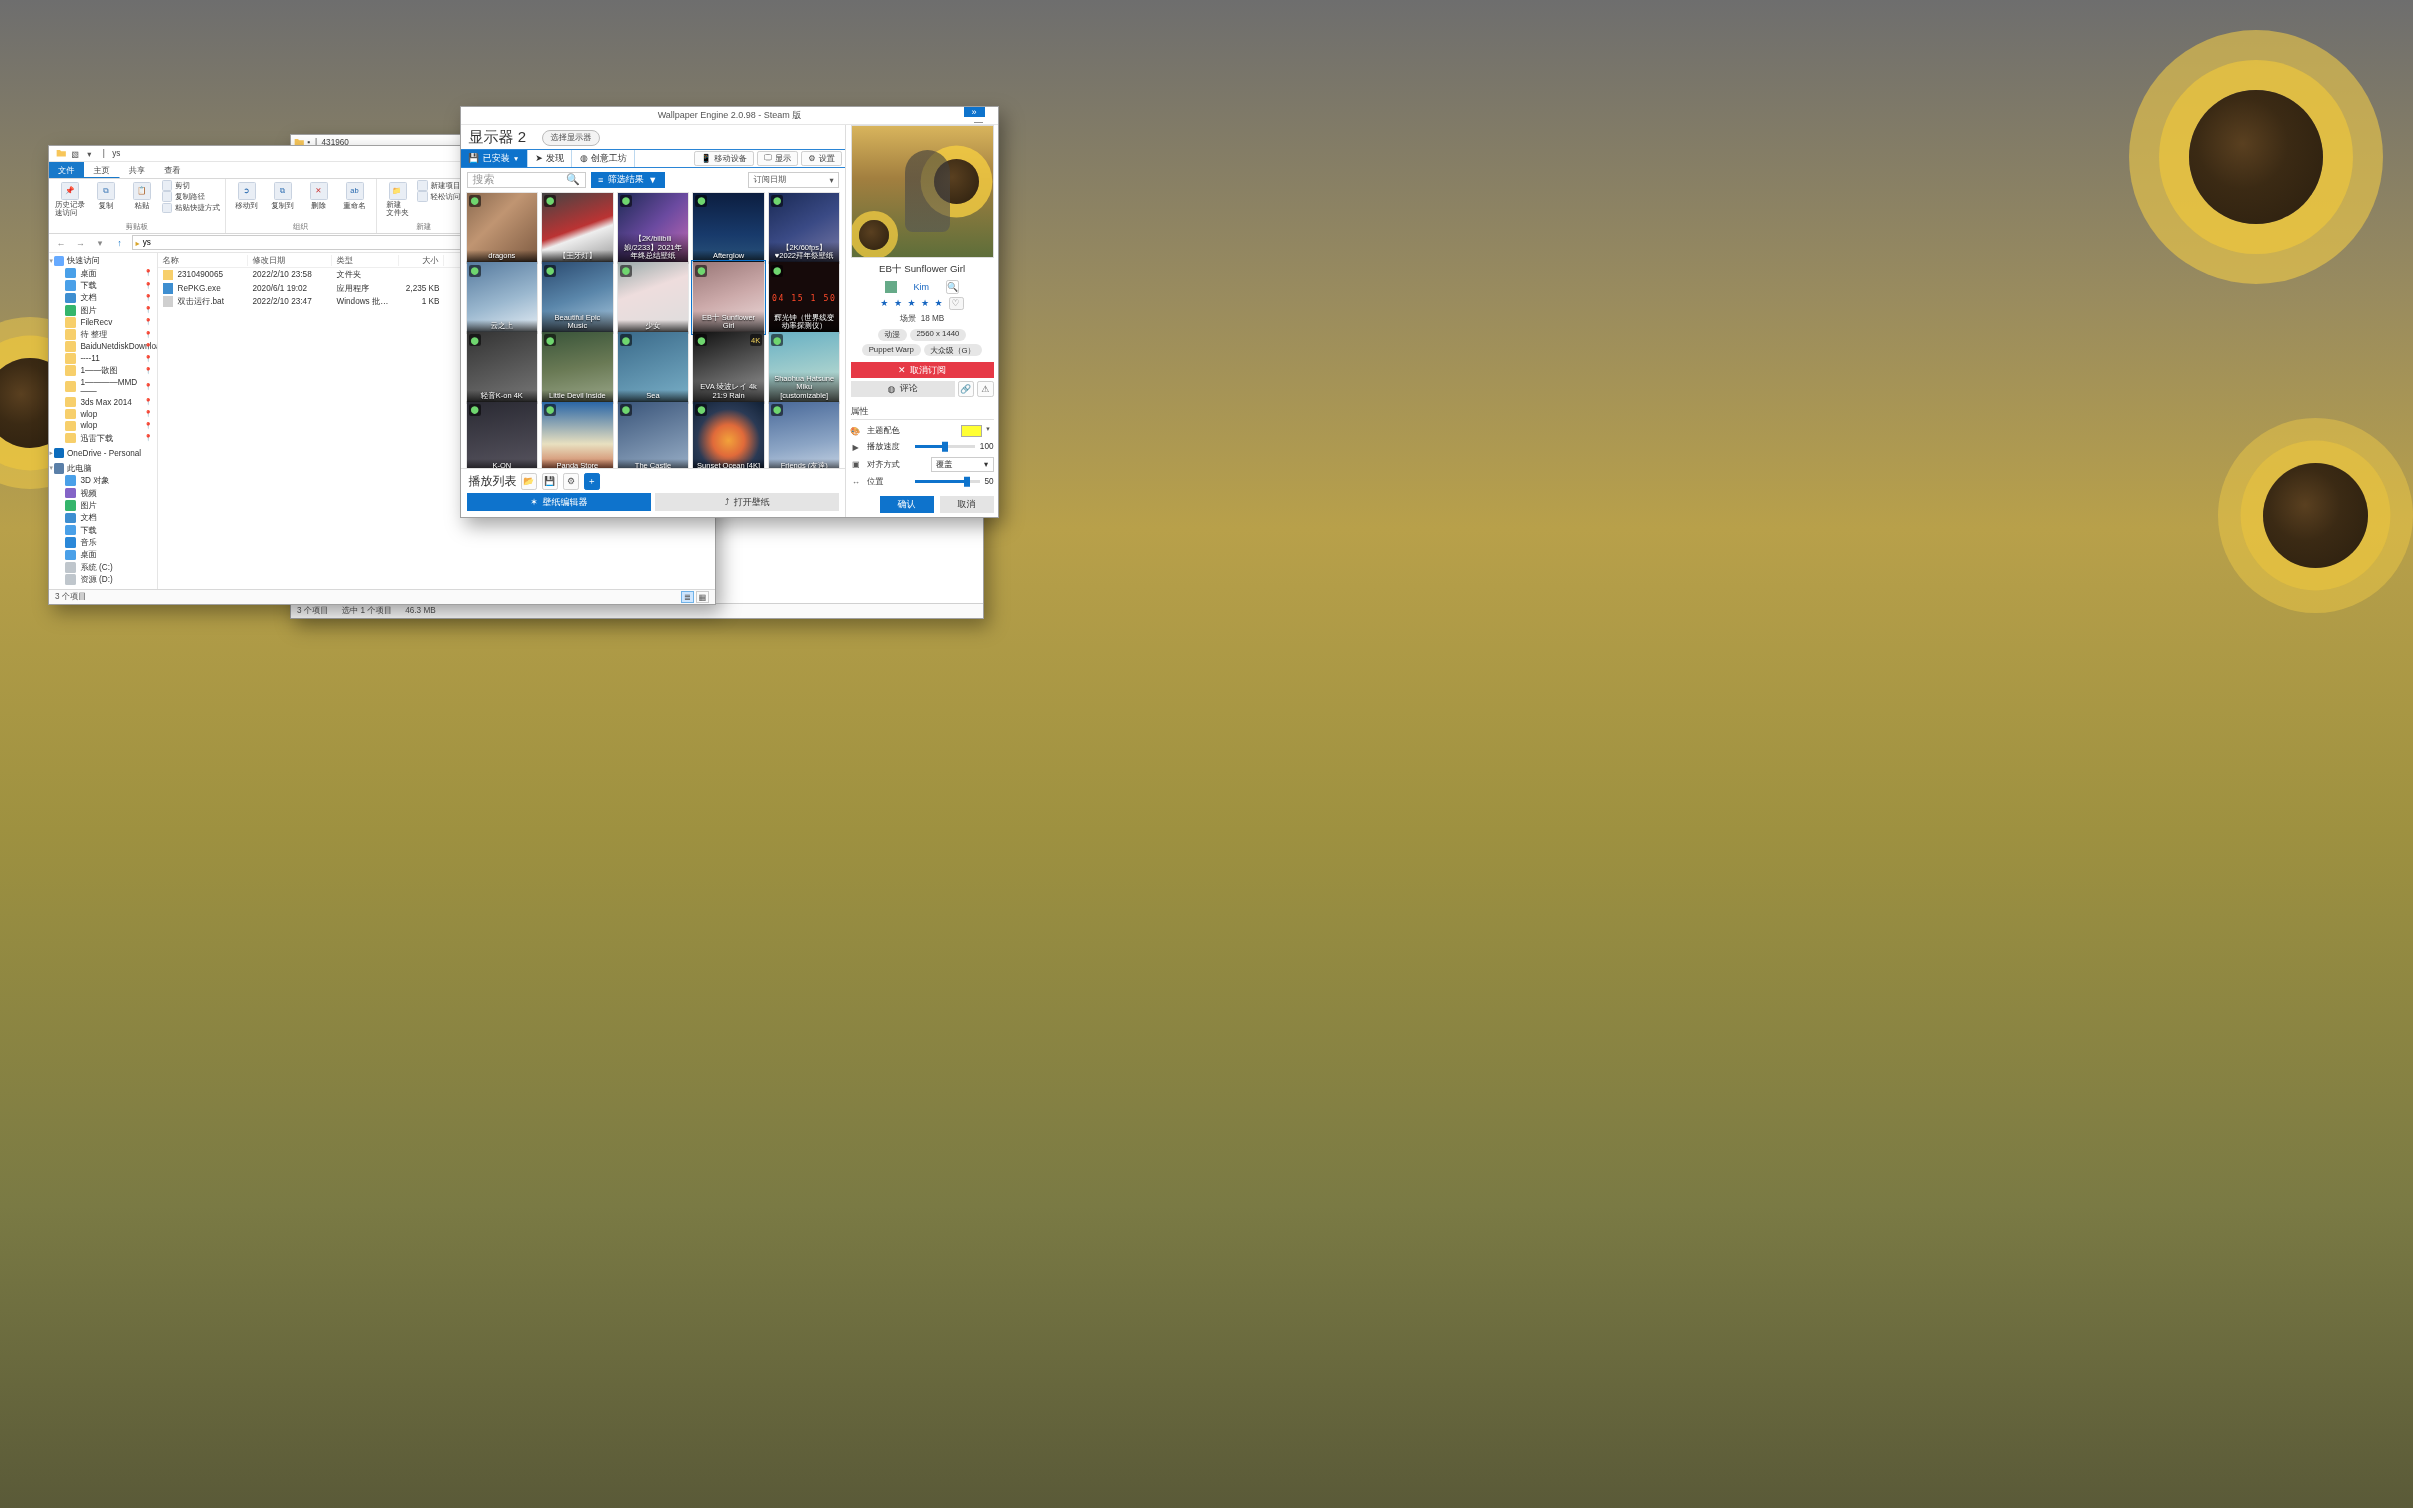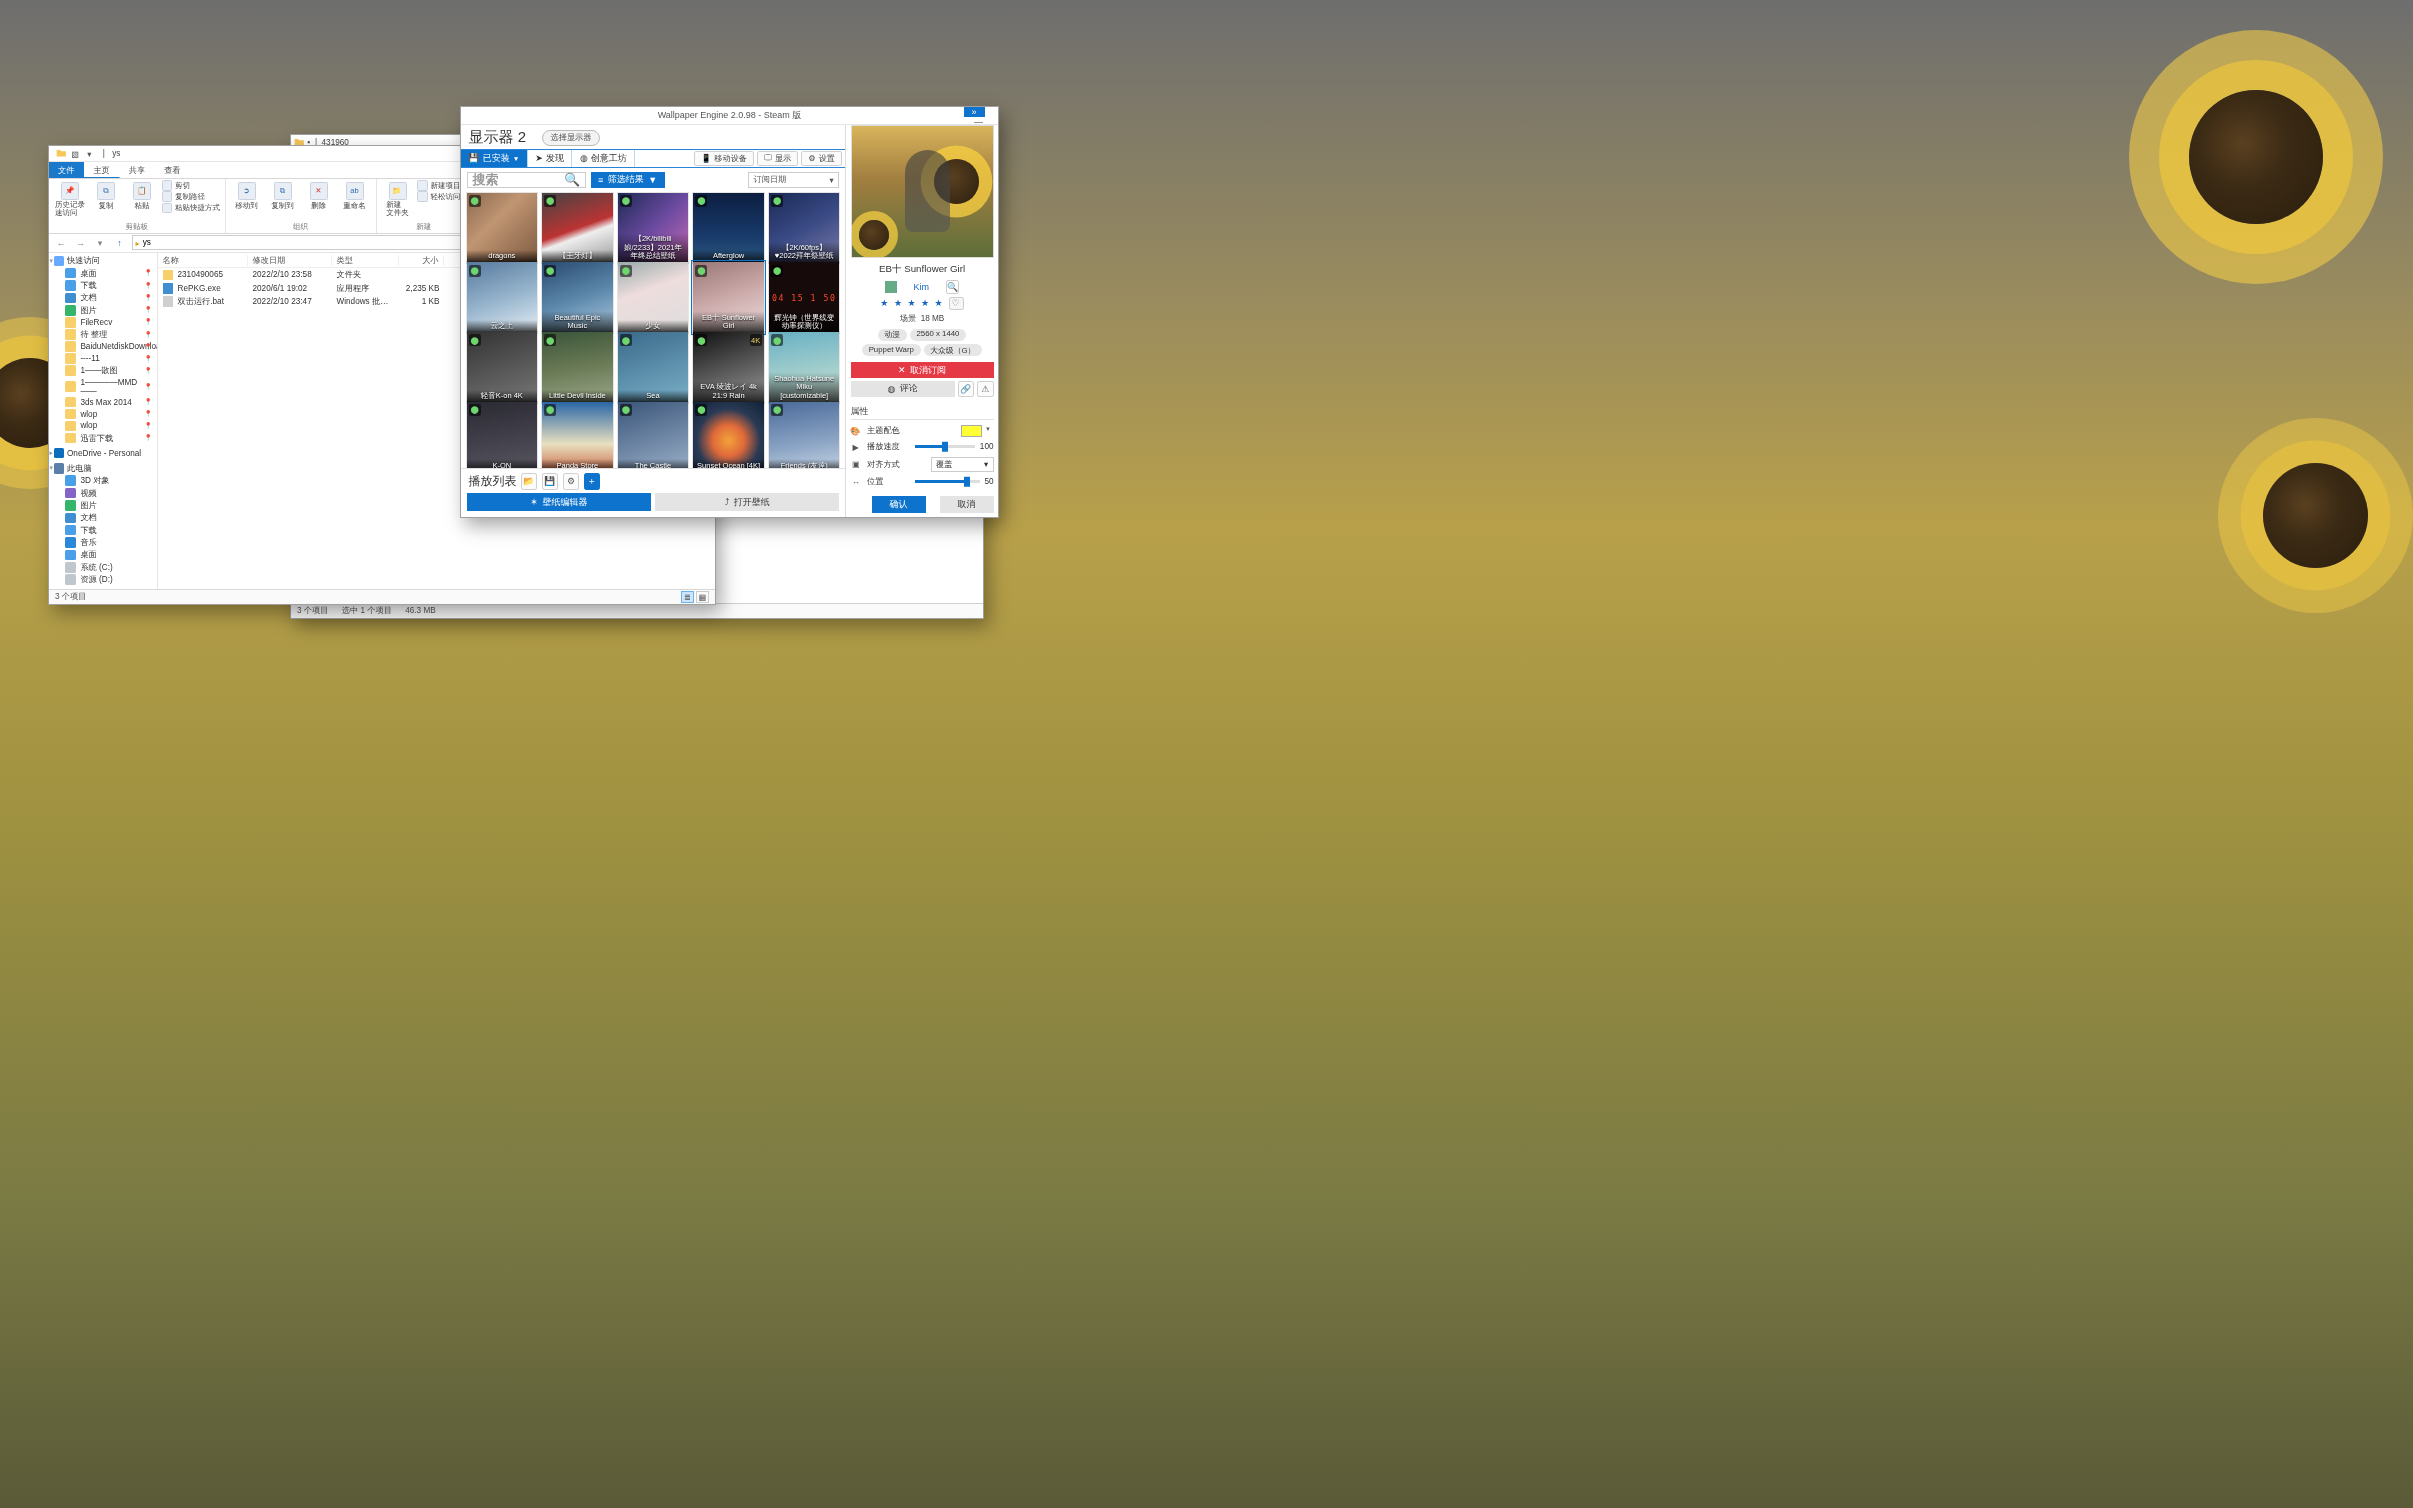--- a/index.html
+++ b/index.html
@@ -109,21 +109,21 @@
 #we .pill { border:0.7px solid #bbb; border-radius:9px; padding:1.5px 7.5px; font-size:8.2px; color:#555; background:#f3f3f3; }
 
 #we .tabbar { display:flex; align-items:center; border-top:0.7px solid #2a85d6; border-bottom:0.7px solid #2a85d6; height:19.4px;}
 #we .tabbar .wt { height:100%; display:flex; align-items:center; gap:3px; padding:0 7.5px; font-size:9px; color:#333; border-right:0.7px solid #bcd8ef; }
 #we .tabbar .wt.active { background:#0e73cc; color:#fff; }
 #we .tabbar .wt .caret { font-size:6.7px; }
 #we .tabbar .spacer{flex:1;}
 #we .tabbar .tool { height:15px; border:0.7px solid #cfcfcf; border-radius:2.2px; padding:0 6px; display:flex; align-items:center; gap:3px; font-size:8.2px; color:#444; margin-right:3px; background:#fbfbfb;}
 
 #we .filter-row { display:flex; align-items:center; gap:4.5px; padding:3.7px 6px; }
-#we .searchbox { flex:0 0 119px; height:16.4px; border:0.7px solid #ccc; display:flex; align-items:center; padding:0 4.5px; color:#999; font-size:13px; justify-content:space-between;font-weight:bold;}
+#we .searchbox { flex:0 0 119px; height:16.4px; border:0.7px solid #ccc; display:flex; align-items:center; padding:0 4.5px; color:#999; font-size:11px; justify-content:space-between;}
 #we .filterbtn { height:16.4px; background:#0e73cc; color:#fff; display:flex; align-items:center; padding:0 7.5px; font-size:9px; gap:4.5px; }
 #we .sort { flex:1;}
 #we .sortsel { width:91px; height:16.4px; border:0.7px solid #ccc; font-size:8.2px; padding:0 4.5px; display:flex; align-items:center; justify-content:space-between; color:#555;}
 
 #we .grid { flex:1; overflow:hidden; padding: 0 4.5px; display:grid; grid-template-columns: repeat(5, 1fr); gap:3px; align-content:start;}
 .tile { position:relative; aspect-ratio: 1/1; border:0.7px solid rgba(0,0,0,0.1); overflow:hidden; }
 .tile.selected { outline:1.5px solid #0e73cc; outline-offset:-0.7px; }
 .tile .badge { position:absolute; top:2.2px; left:2.2px; width:12px; height:12px; background:rgba(0,0,0,0.55); border-radius:2.2px; display:flex; align-items:center; justify-content:center; color:#6fd66f; font-size:7.5px;}
 .tile .badge.gold { color:#f2d35b; right:2.2px; left:auto; }
 .tile .cap { position:absolute; bottom:0; left:0; right:0; padding:2.2px 3px; font-size:7.5px; color:#fff; text-align:center; background:linear-gradient(transparent, rgba(0,0,0,0.8)); line-height:1.15; text-shadow: 0 0.7px 1.5px #000;}
@@ -160,21 +160,21 @@
 .prow { display:flex; align-items:center; gap:6px; font-size:8.2px; color:#333; margin-bottom:4.5px;}
 .prow .picon{ width:10.5px; text-align:center; color:#555;}
 .prow .plabel{ flex:0 0 42px;}
 .prow .pctrl{ flex:1; display:flex; align-items:center; gap:4.5px; justify-content:flex-end;}
 .swatch{ width:21px; height:12px; border:0.7px solid #aaa; background:#ffff33; position:relative;}
 .swatch::after{content:"▾"; position:absolute; right:-9px; top:-0.7px; font-size:6.7px; color:#555;}
 .slider{ flex:1; height:3px; background:#ddd; position:relative; }
 .slider .fill{ position:absolute; left:0; top:0; bottom:0; background:#0e73cc;}
 .slider .thumb{ position:absolute; top:50%; width:6px; height:10.5px; background:#0e73cc; transform:translate(-50%,-50%);}
 .selbox{ width:63px; height:15px; border:0.7px solid #ccc; font-size:8.2px; padding:0 4.5px; display:flex; align-items:center; justify-content:space-between;}
-.okrow{ display:flex; gap:14px; margin-top:auto; padding-top:4.5px;}
+.okrow{ display:flex; gap:6px; margin-top:auto; padding-top:4.5px;}
 .okrow .ok{ flex:0 0 54px; height:16.4px; background:#0e73cc; color:#fff; display:flex; align-items:center; justify-content:center; font-size:9px; margin-left:auto;}
 .okrow .cancel{ flex:0 0 54px; height:16.4px; background:#e4e4e4; color:#333; display:flex; align-items:center; justify-content:center; font-size:9px;}
 
 svg{display:block;}
 
 
 .t0{background:linear-gradient(135deg,#8a6a50,#c09572 40%,#7e5b42);}
 .t1{background:linear-gradient(160deg,#444,#b33 50%,#eee 60%,#999);}
 .t2{background:linear-gradient(135deg,#1e2a55,#6b4aa0 50%,#c86bb4);}
 .t3{background:linear-gradient(180deg,#0c1e40,#183a6b 60%,#2a547a);}

